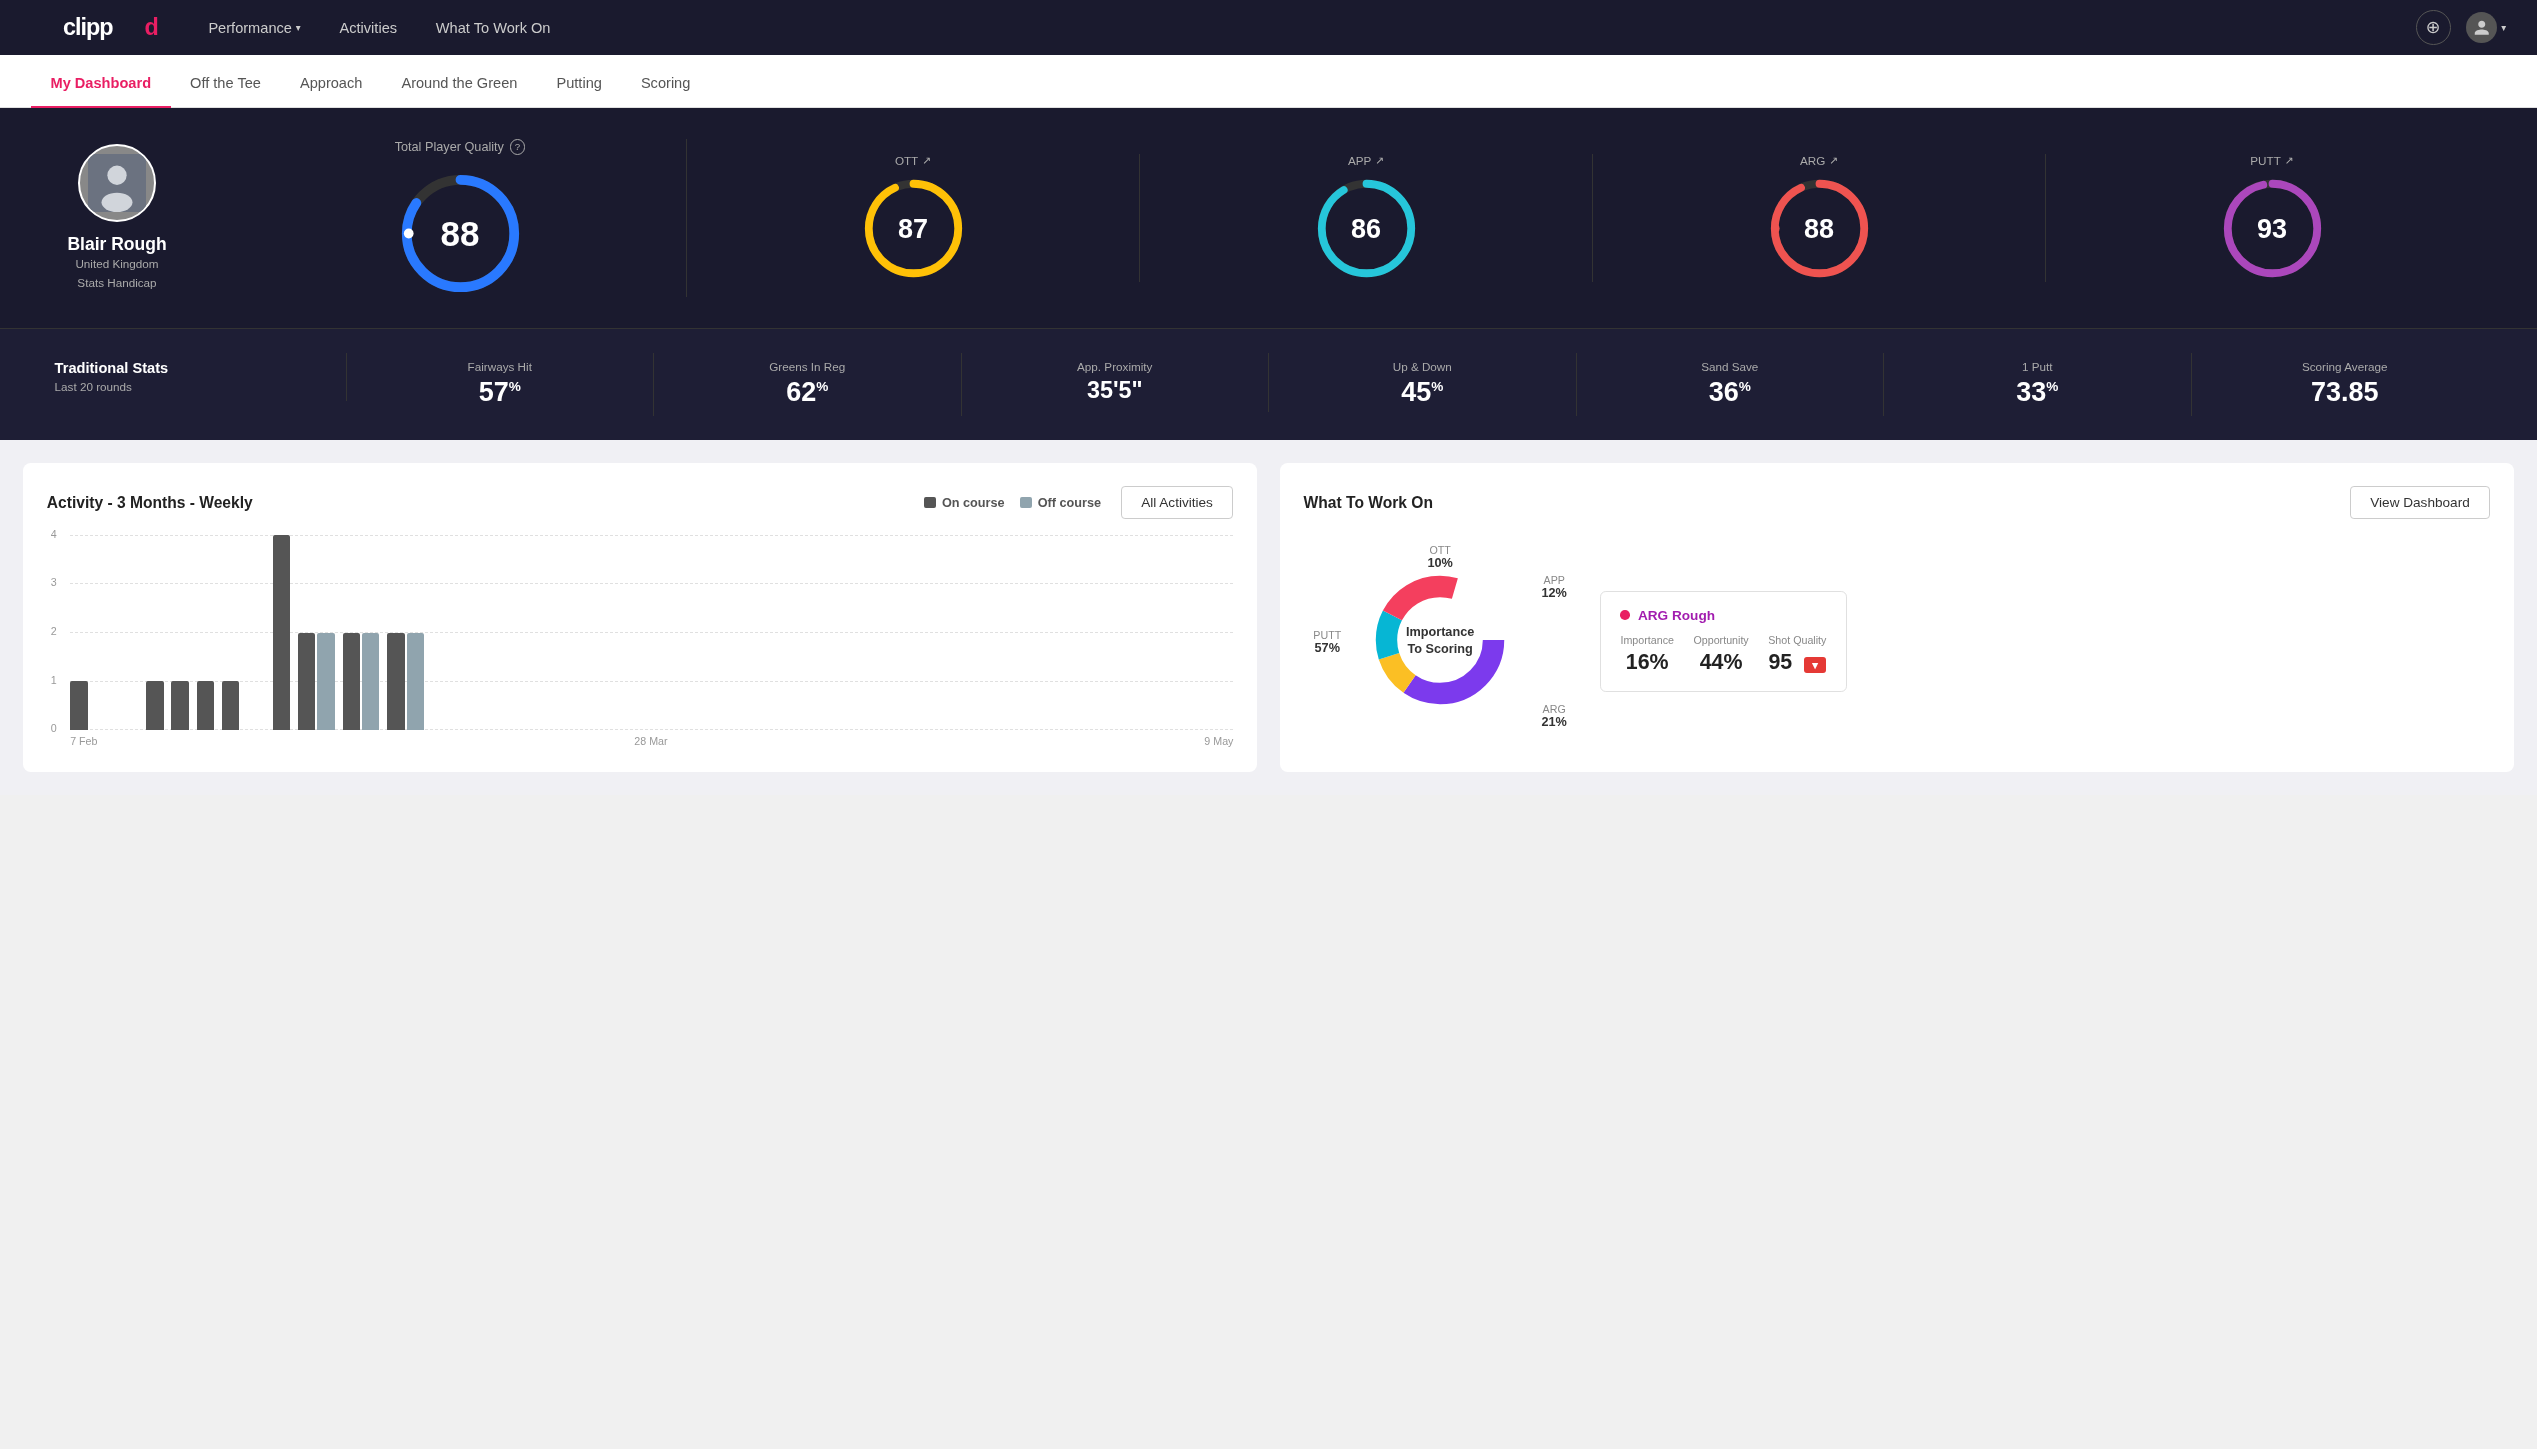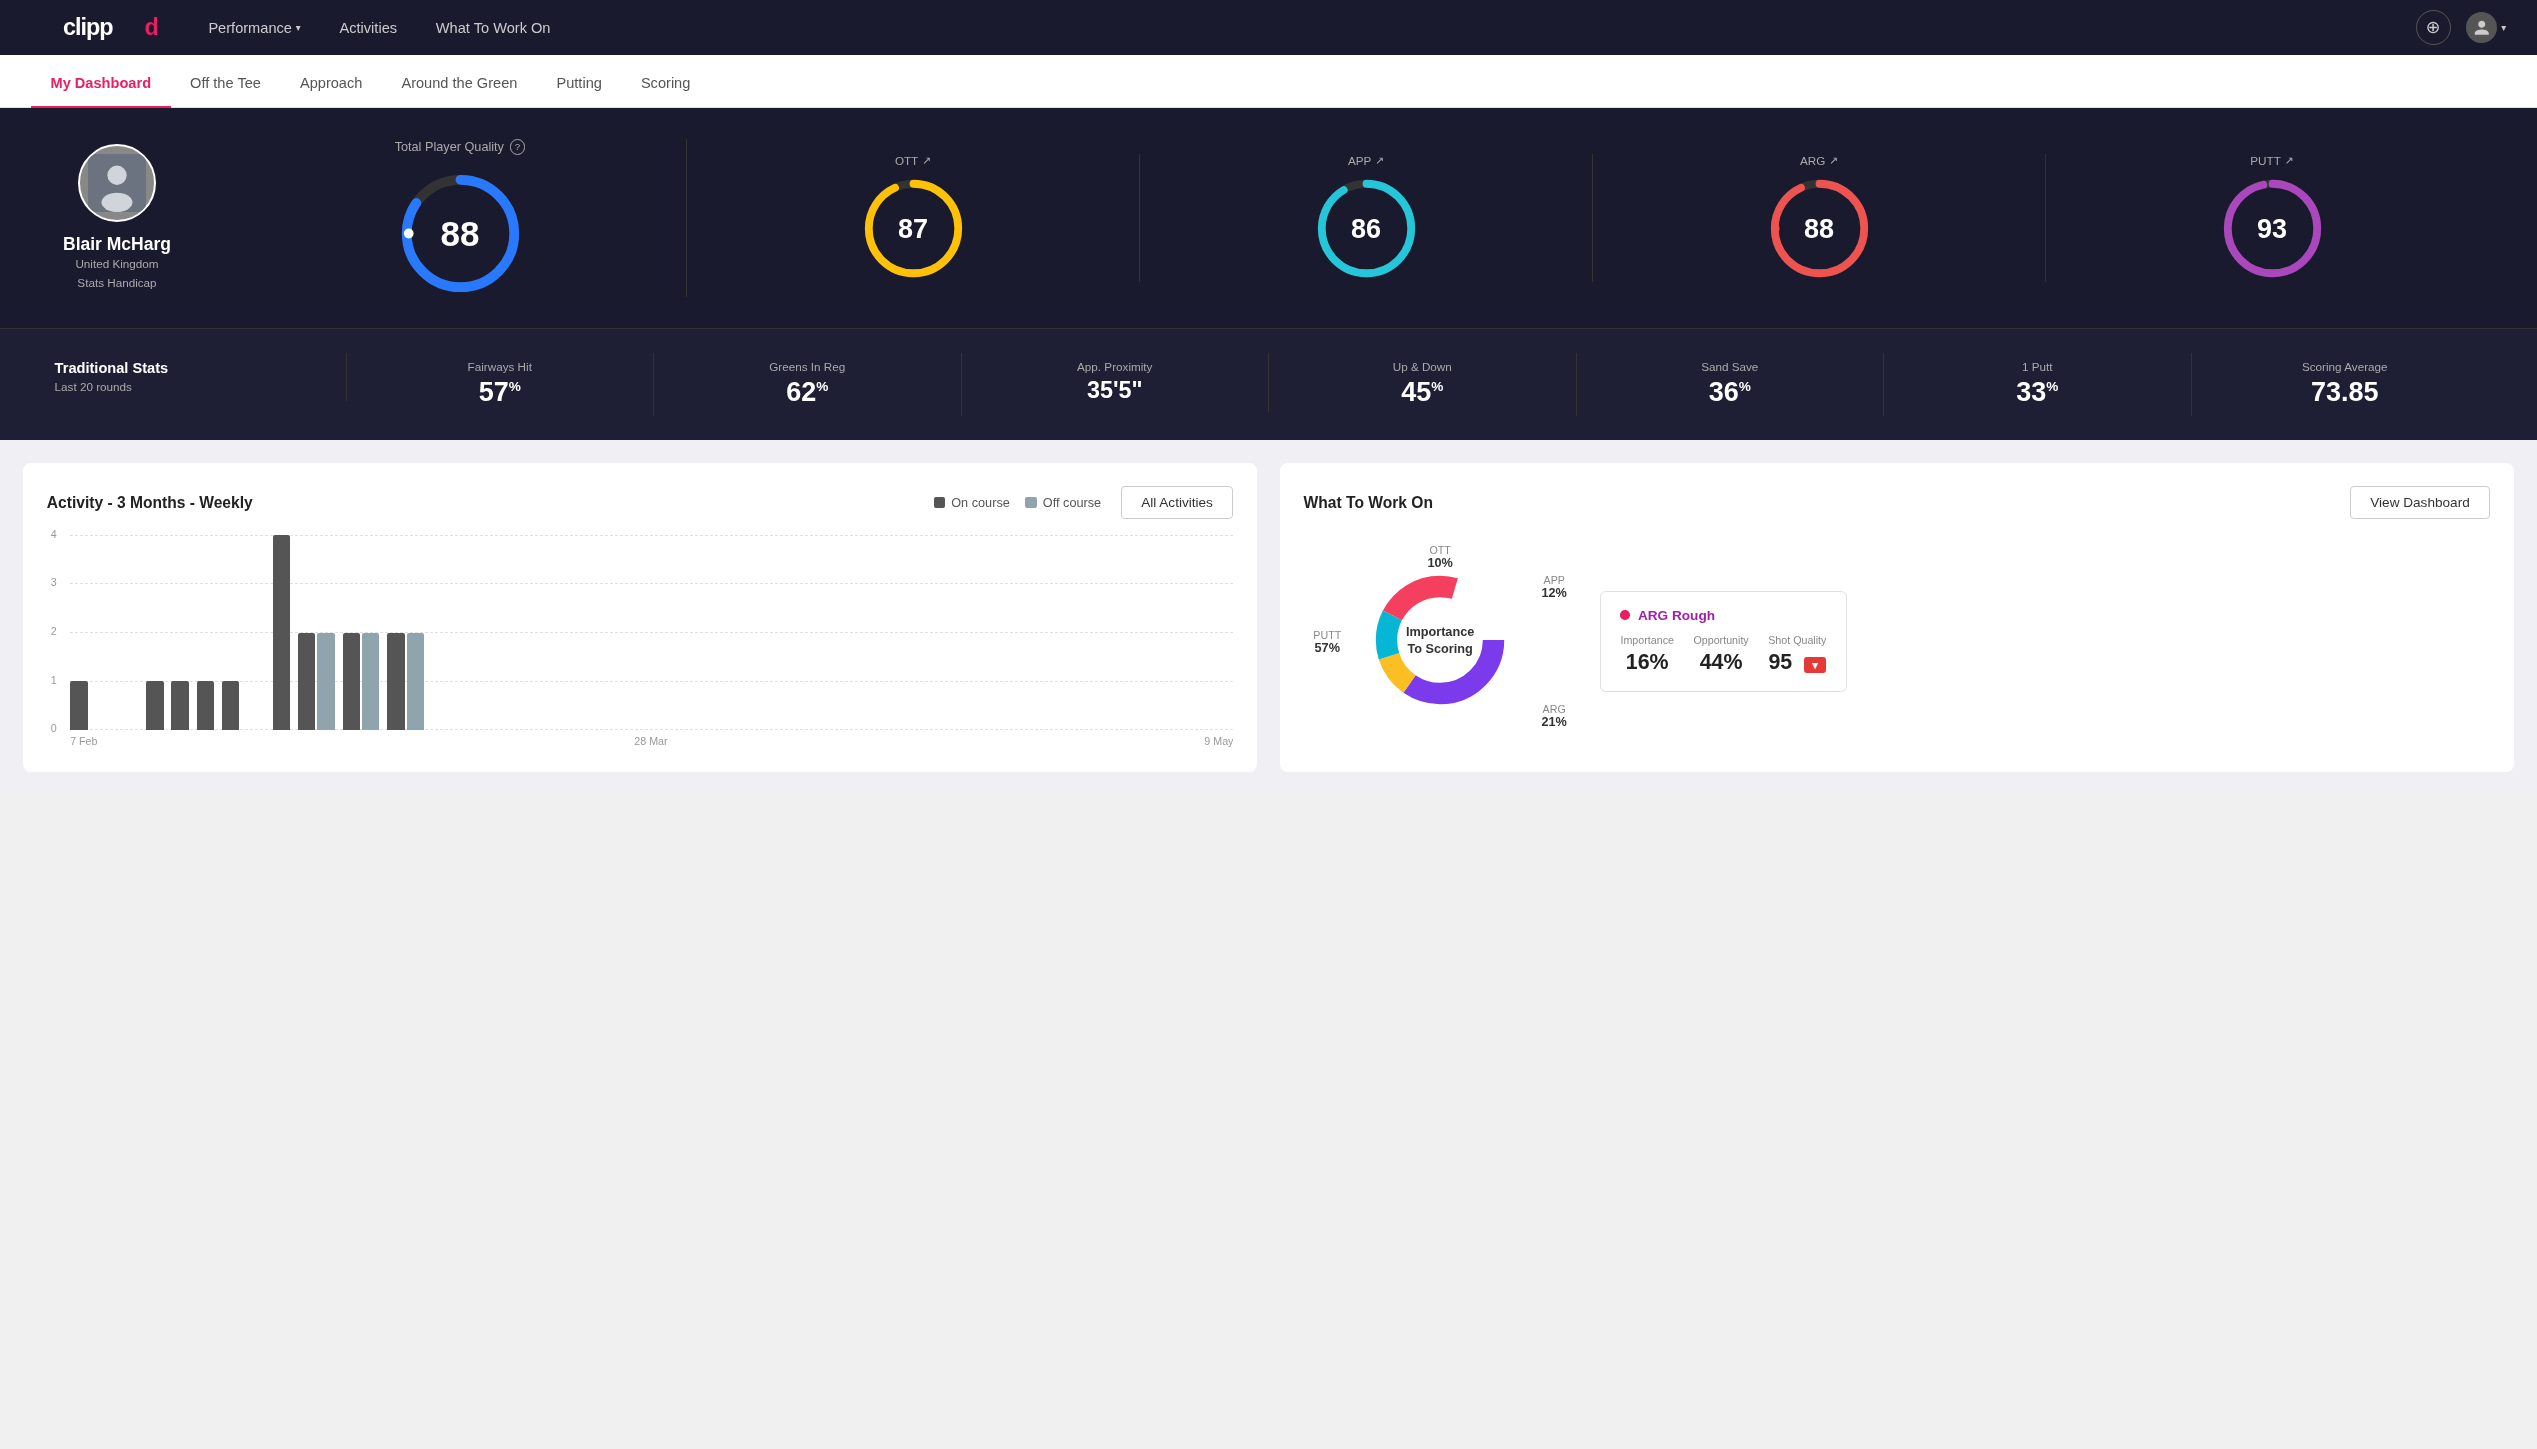--- a/index.html
+++ b/index.html
@@ -217,20 +217,21 @@
       color: #333;
       padding: 7.8px 19.5px;
       border-radius: 3.9px;
       font-size: 13.6px;
       cursor: pointer;
     }
     .legend {
       display: flex;
       gap: 15.6px;
       align-items: center;
+      font-weight: bold;
     }
     .legend-item {
       display: flex; align-items: center; gap: 5.8px; font-size: 12.7px; color: #555;
     }
     .legend-dot {
       width: 11.7px; height: 11.7px; border-radius: 1.9px;
     }
     .bar {
       width: 17.5px;
       border-radius: 1.9px 1.9px 0 0;
@@ -312,21 +313,21 @@
   <div class="hero-inner">
 
     <div class="player-info">
       <div class="avatar">
         <svg viewBox="0 0 60 60" fill="none">
           <rect width="60" height="60" fill="#6b7280"></rect>
           <circle cx="30" cy="22" r="10" fill="#d1d5db"></circle>
           <ellipse cx="30" cy="50" rx="16" ry="10" fill="#d1d5db"></ellipse>
         </svg>
       </div>
-      <div class="player-name">Blair McHarg</div>
+      <div class="player-name">Blair Rough</div>
       <div class="player-sub">
         <span>United Kingdom</span><br>
         <span>Stats Handicap</span>
       </div>
     </div>
 
     <div class="scores-row">
 
       <div class="score-section">
         <div class="tpq-label">

